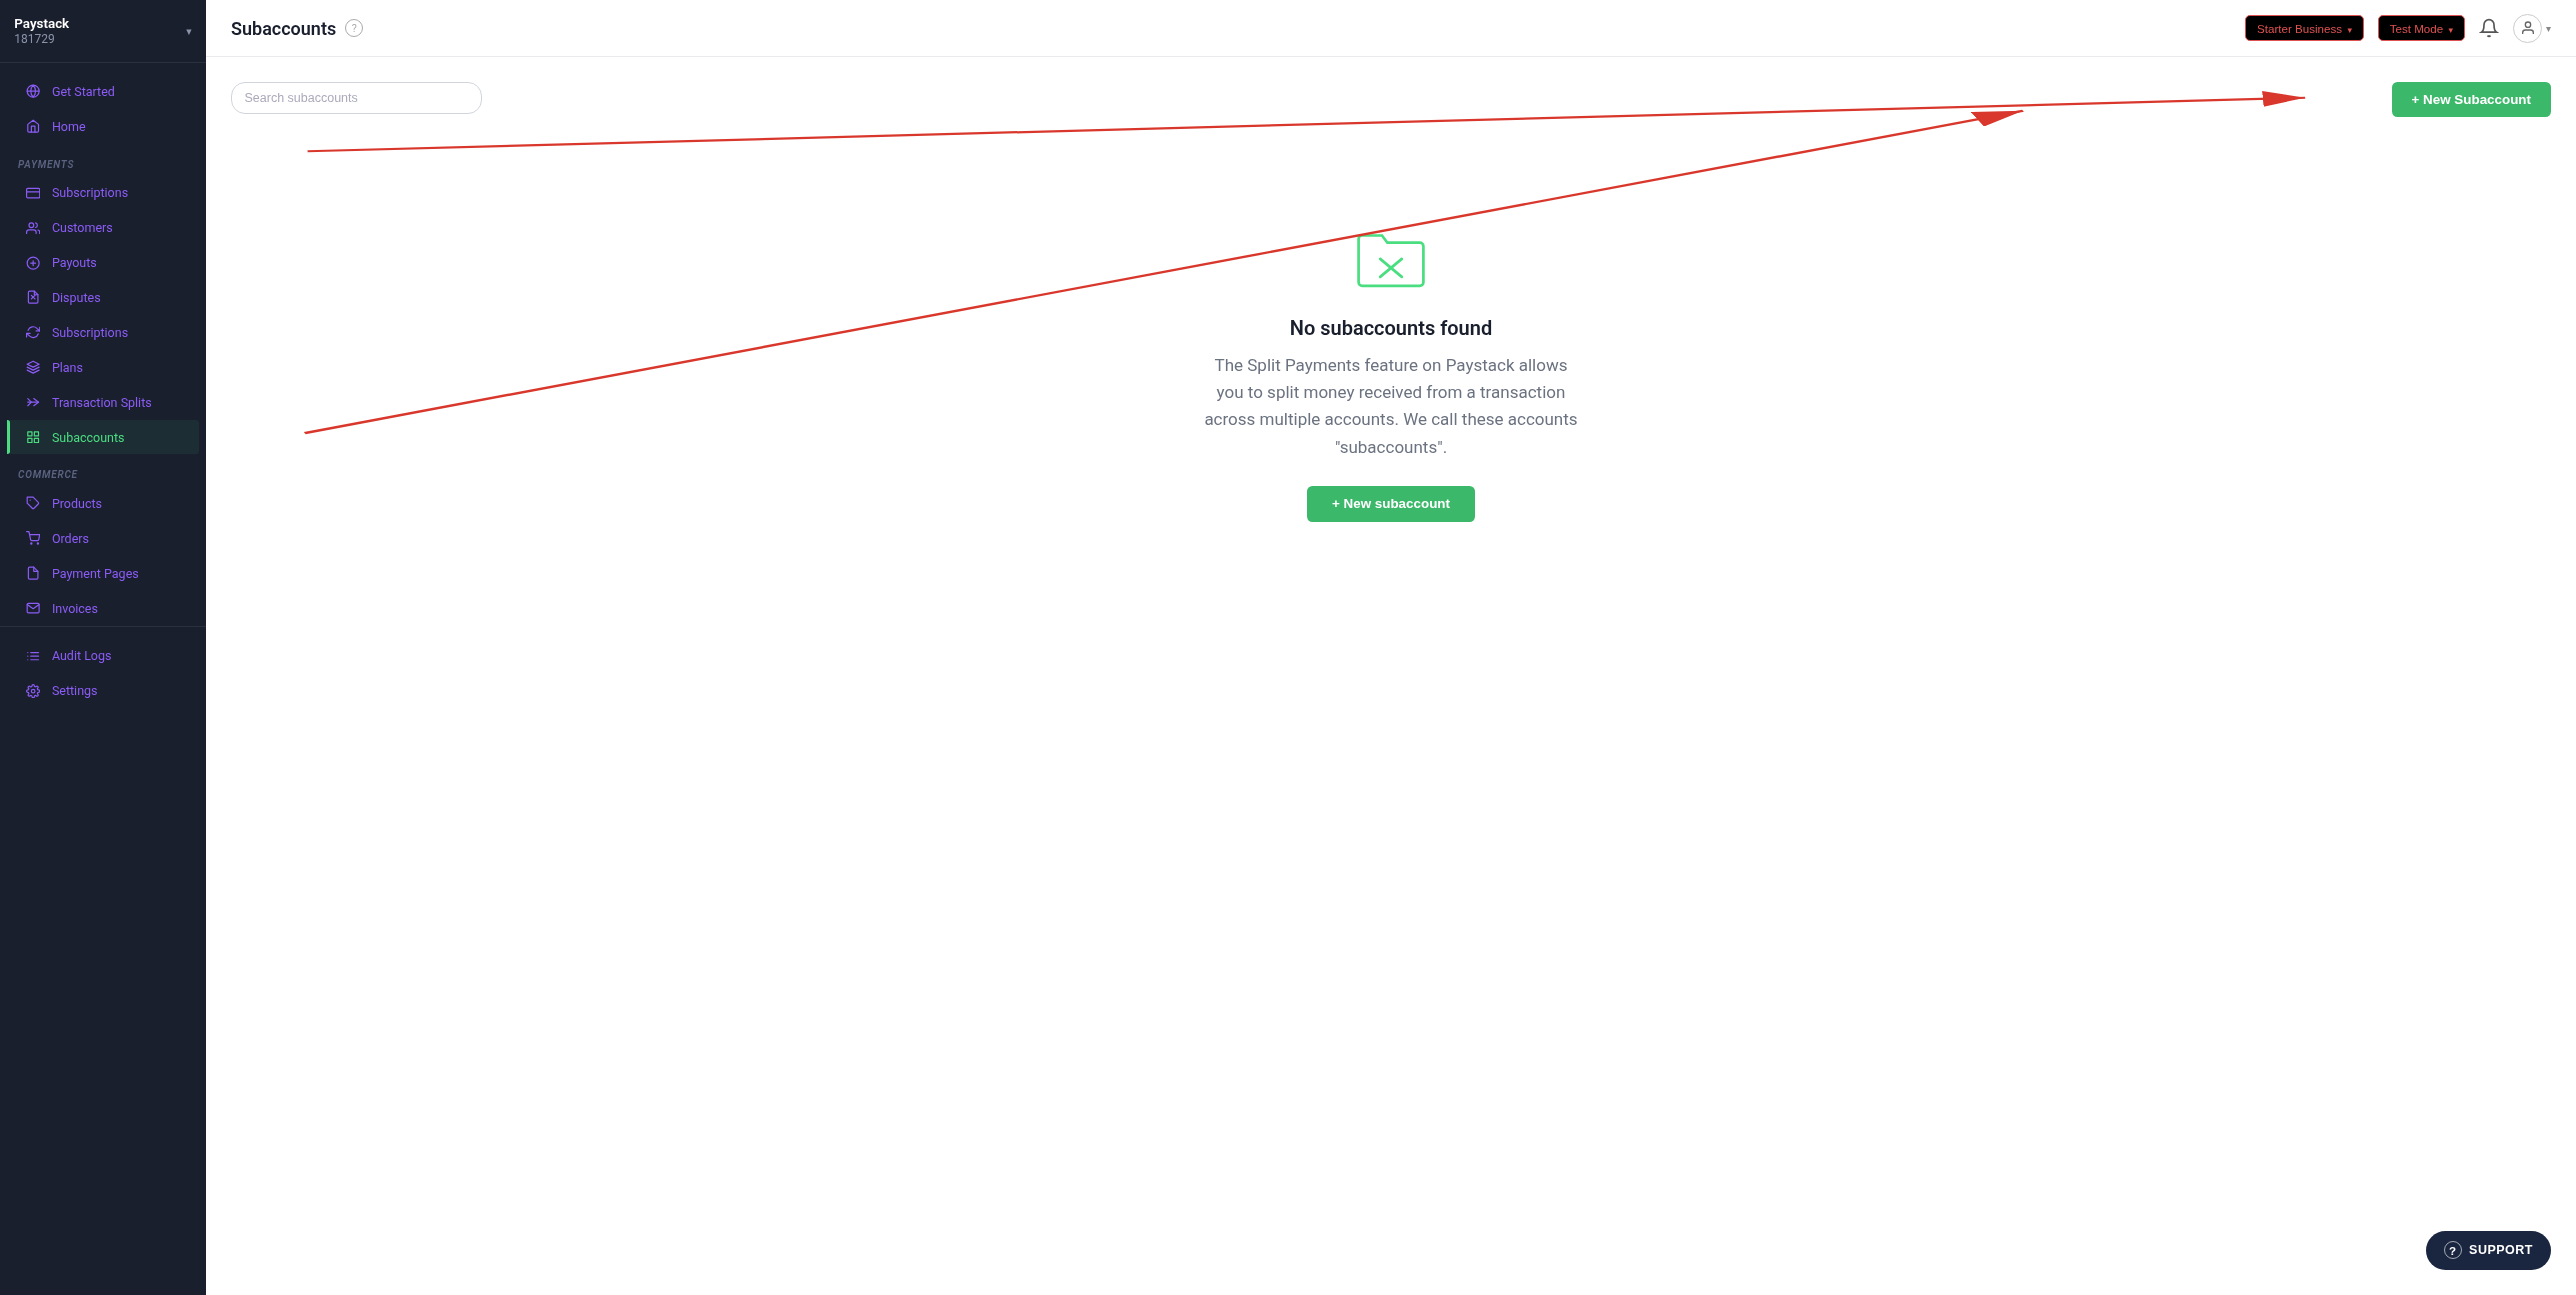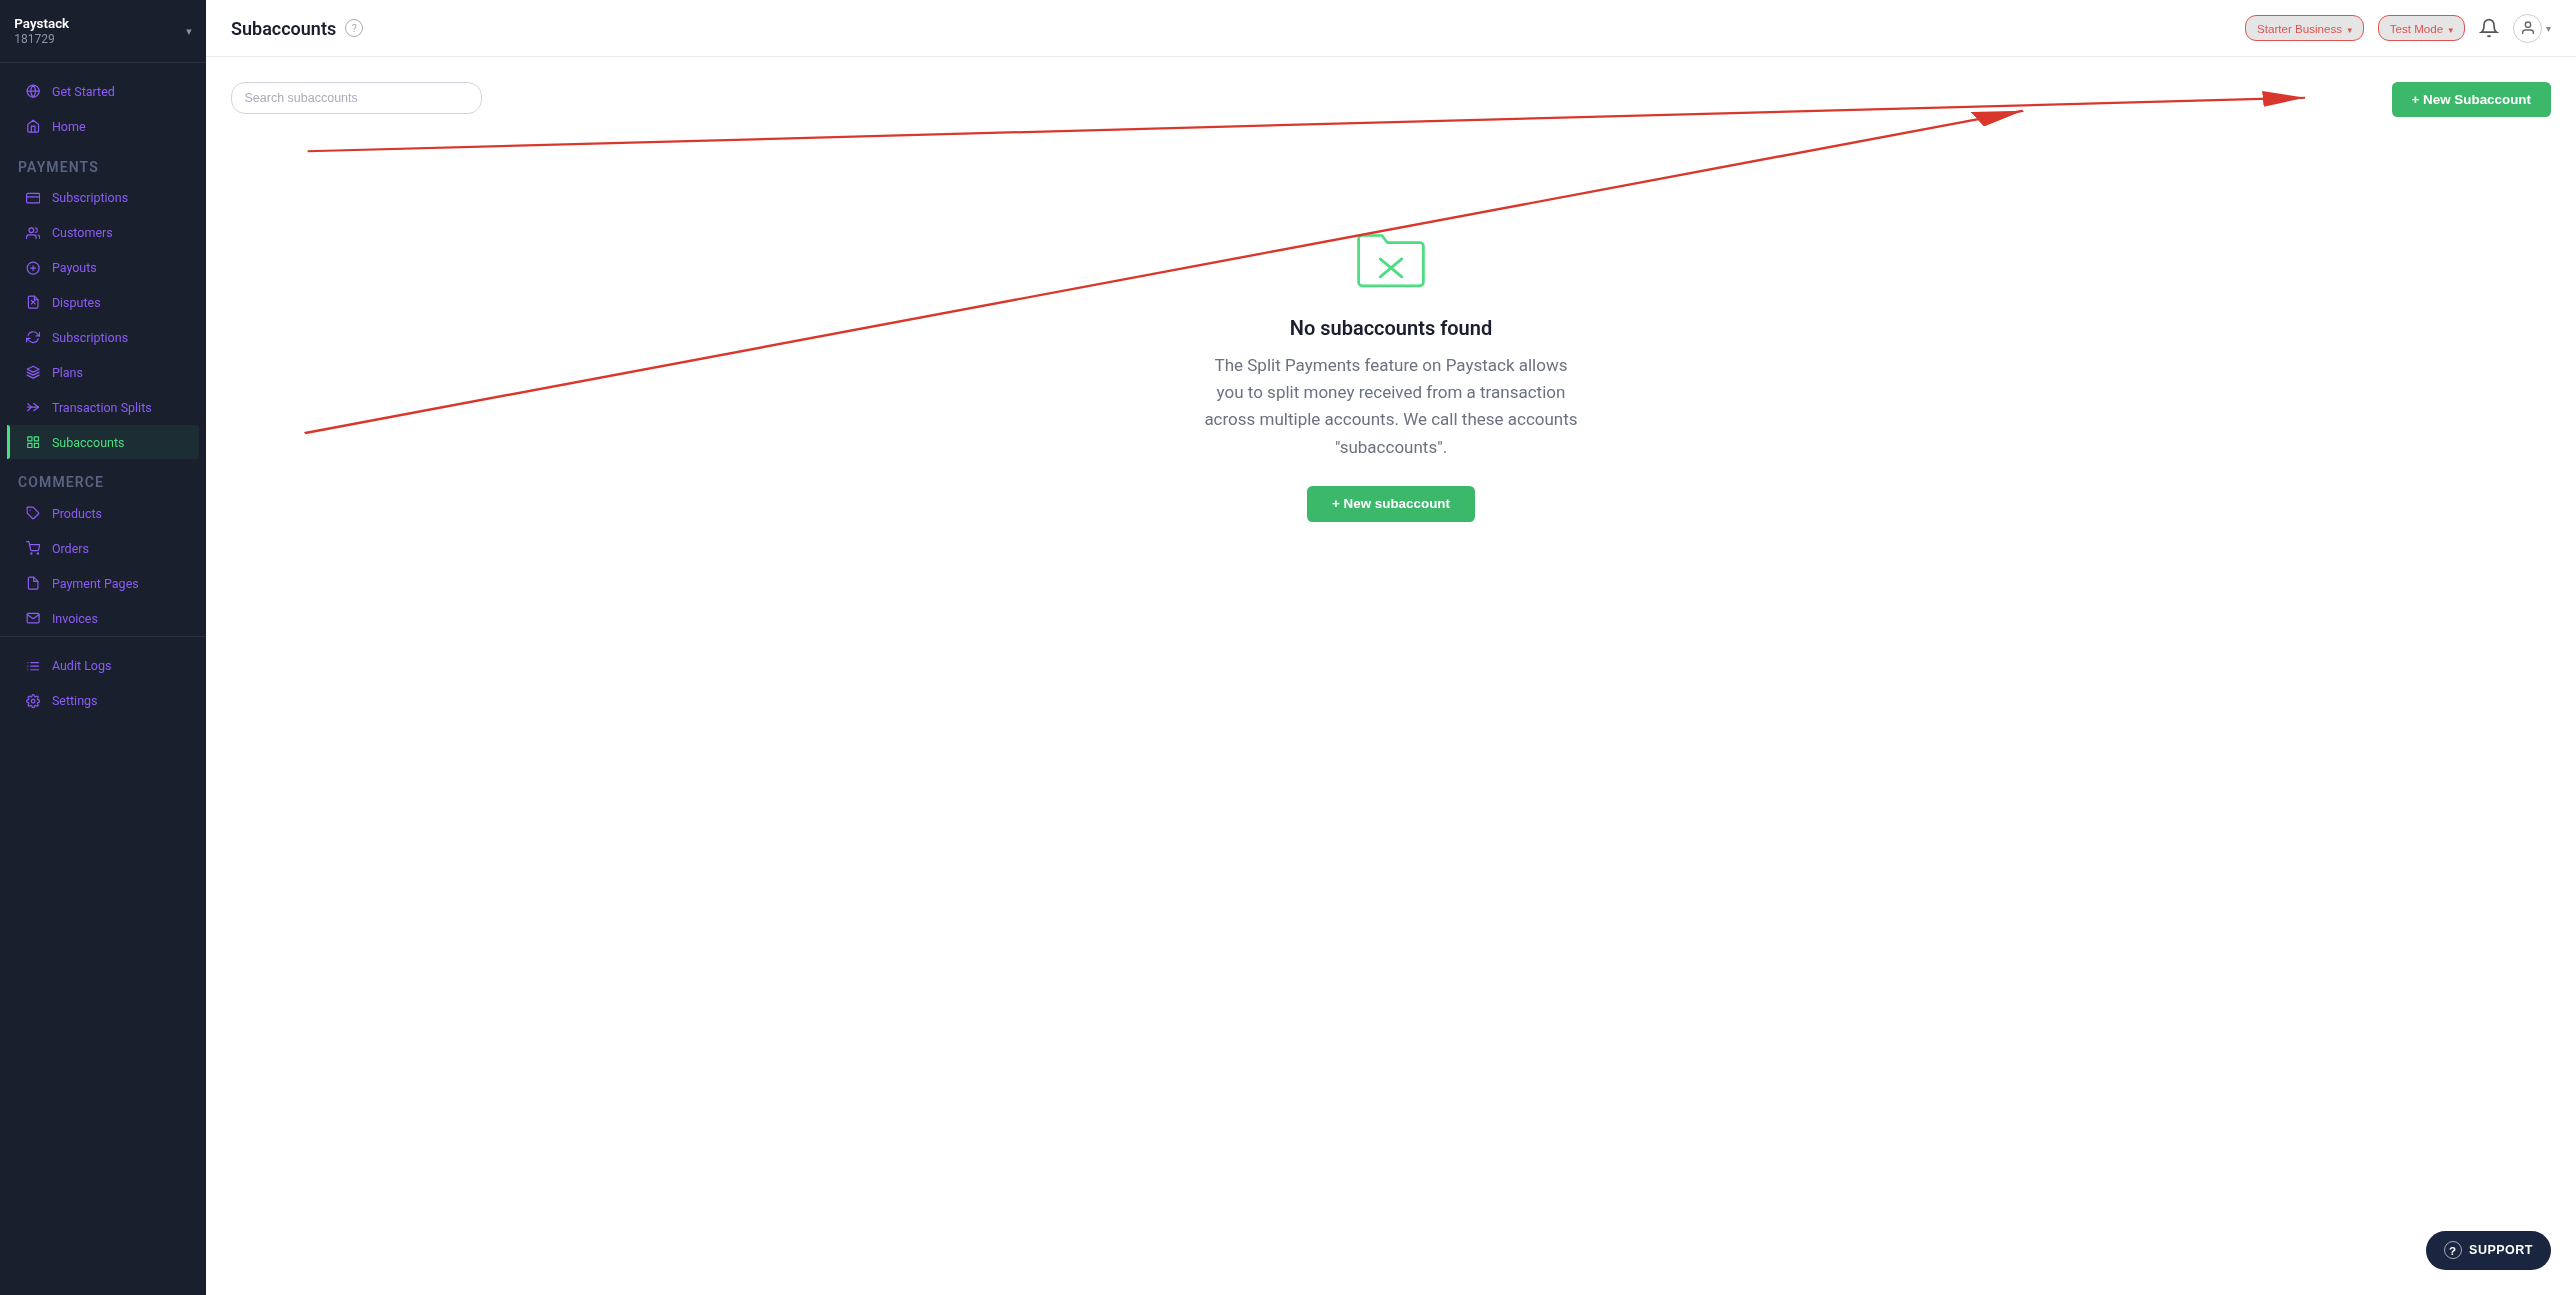--- a/index.html
+++ b/index.html
@@ -41,25 +41,26 @@
       font-size: 12.5px;
       transition: all 0.15s;
       border-radius: 3.6px;
       margin: 0.9px 7.2px;
     }
     .sidebar-item.active { color: #4ade80; background: rgba(74,222,128,0.08); }
     .sidebar-item-icon { width: 16px; height: 16px; display: flex; align-items: center; justify-content: center; flex-shrink: 0; }
 
     .sidebar-section-label {
       padding: 14.3px 18px 5.4px;
-      font-size: 14px;
+      font-size: 10px;
       font-weight: 600;
       color: #5a6480;
       letter-spacing: 0.08em;
       text-transform: uppercase;
+      font-style: italic;
     }
 
     .sidebar-bottom {
       padding: 10.7px 0;
       border-top: 0.9px solid rgba(255,255,255,0.08);
       margin-top: auto;
     }
 
     
     .main {
@@ -110,22 +111,22 @@
       align-items: center;
       gap: 14.3px;
     }
 
     .badge-btn {
       display: flex;
       align-items: flex-end;
       gap: 5.4px;
       border: 1.3px solid #e05252;
       color: #e05252;
-      background: #e5e5e5;
-      border-radius: 11px;
+      background: #000000;
+      border-radius: 5px;
       padding: 5.4px 10.7px;
       font-size: 11.6px;
       cursor: pointer;
       font-weight: 500;
     }
     .badge-btn .chevron { font-size: 9px; }
 
     .icon-btn {
       background: none;
       border: none;

